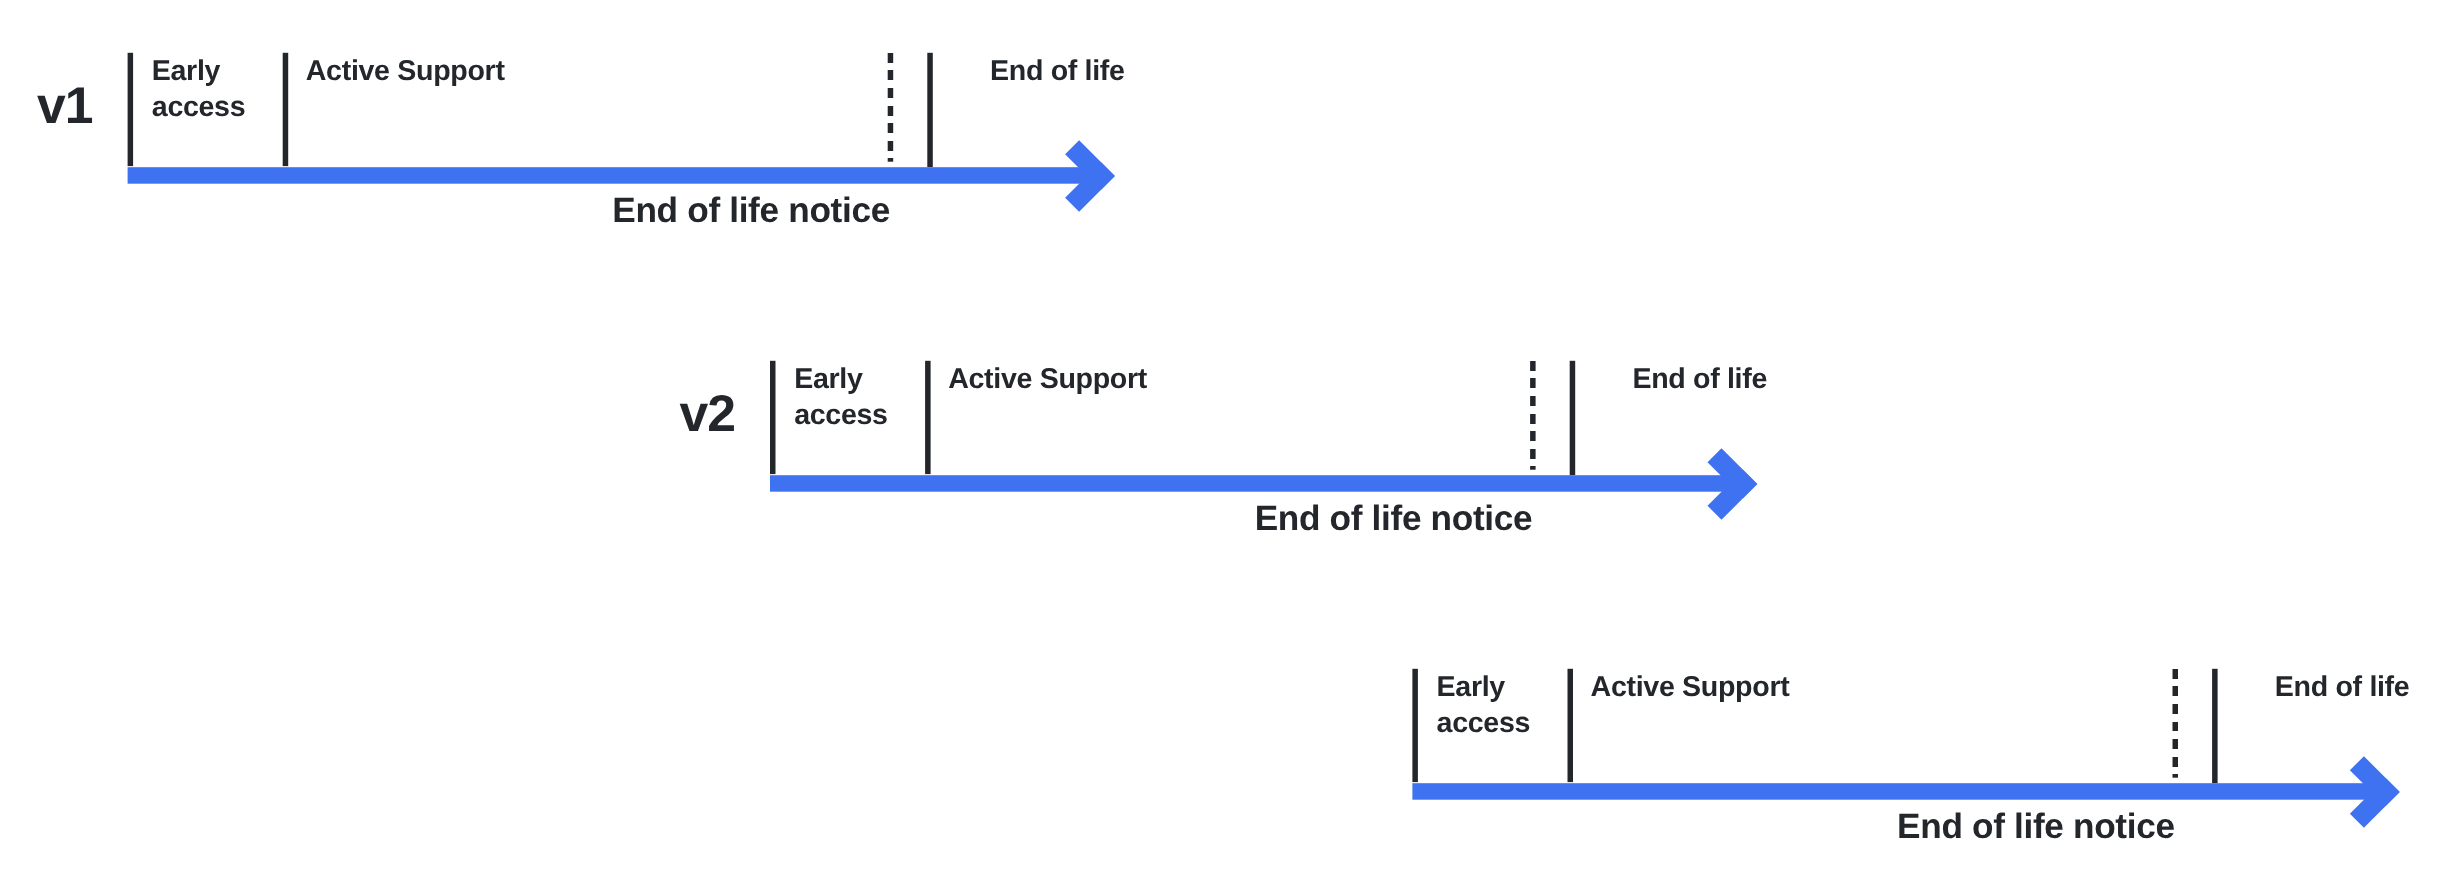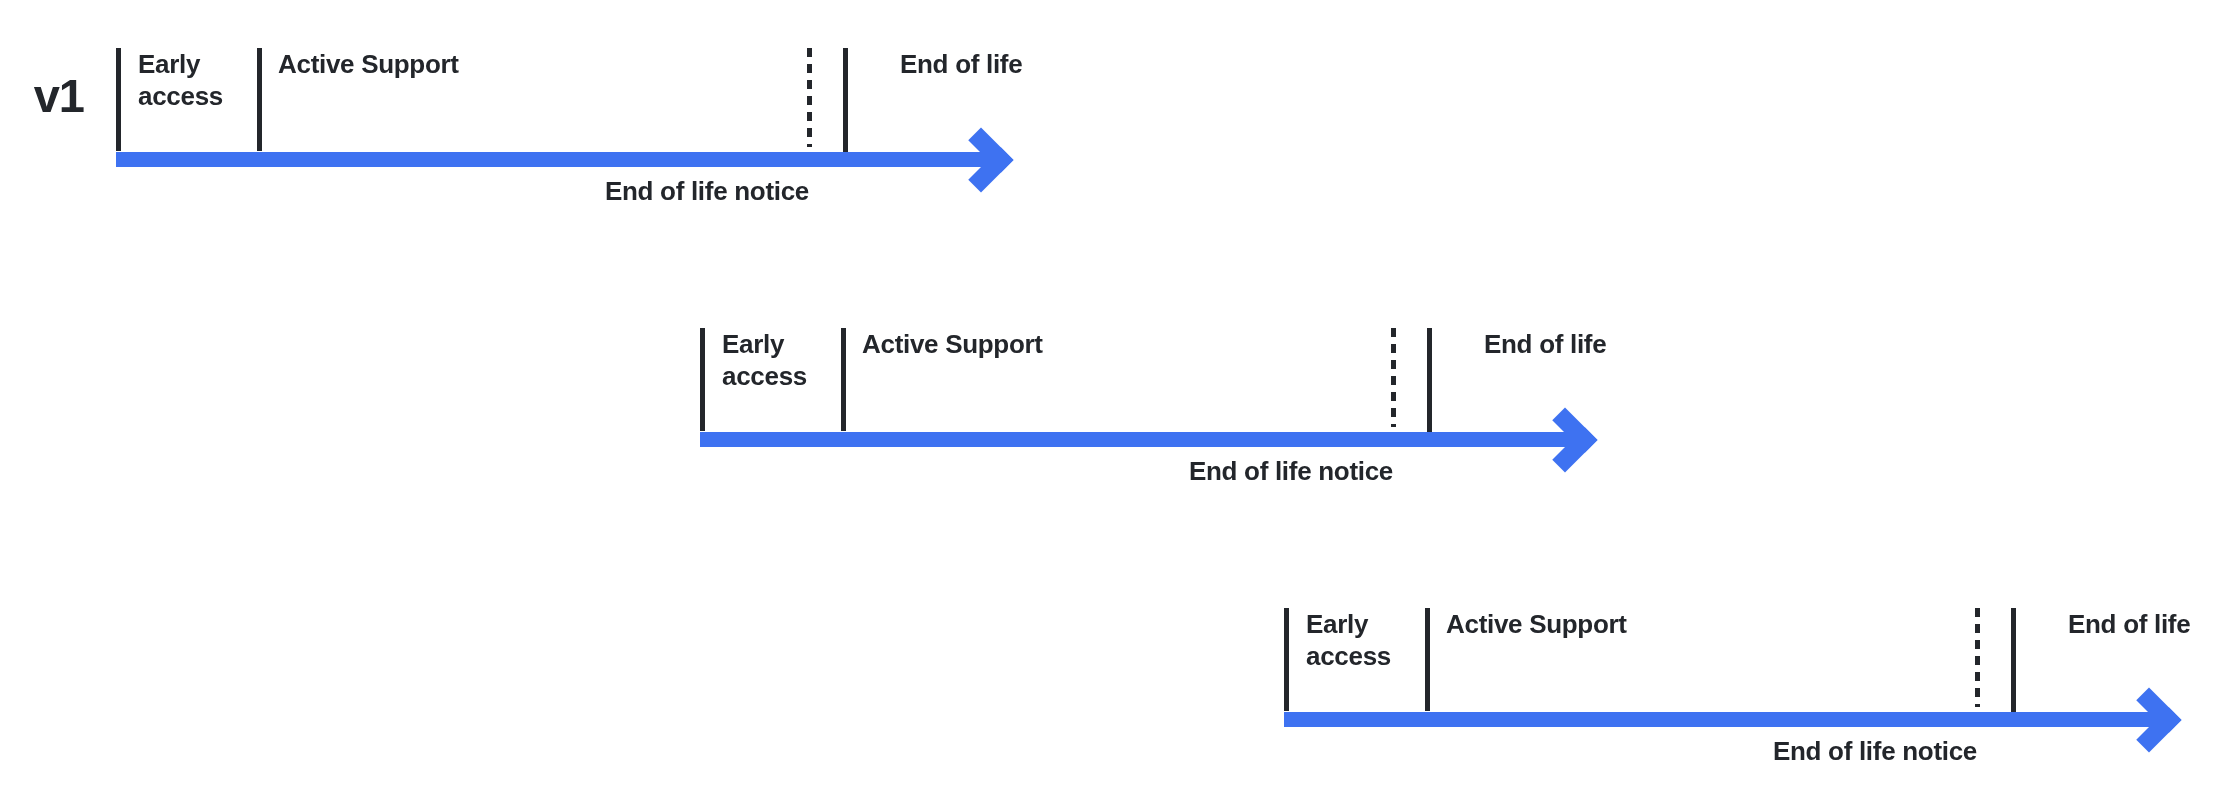--- a/index.html
+++ b/index.html
@@ -98,21 +98,21 @@
     border-right: 18px solid var(--blue);
     transform: rotate(45deg);
   }
 
   .notice-label {
     position: absolute;
     left: 393px;
     top: 127px;
     width: 300px;
     text-align: right;
-    font-size: 26px;
+    font-size: 32px;
     font-weight: 700;
     line-height: 32px;
     letter-spacing: -0.3px;
     color: var(--ink);
     white-space: nowrap;
   }
 </style>
 </head>
 <body>
 
@@ -126,20 +126,21 @@
     <div class="tick t-eol"></div>
     <div class="phase-label l-early">Early access</div>
     <div class="phase-label l-active">Active Support</div>
     <div class="phase-label l-eol">End of life</div>
     <div class="arrow-bar"></div>
     <div class="arrow-head"></div>
     <div class="notice-label">End of life notice</div>
   </div>
 
   <div class="timeline row-v2">
+    <div class="version-label">v2</div>
     <div class="tick t-start"></div>
     <div class="tick t-active"></div>
     <div class="dashed-line"></div>
     <div class="tick t-eol"></div>
     <div class="phase-label l-early">Early access</div>
     <div class="phase-label l-active">Active Support</div>
     <div class="phase-label l-eol">End of life</div>
     <div class="arrow-bar"></div>
     <div class="arrow-head"></div>
     <div class="notice-label">End of life notice</div>

